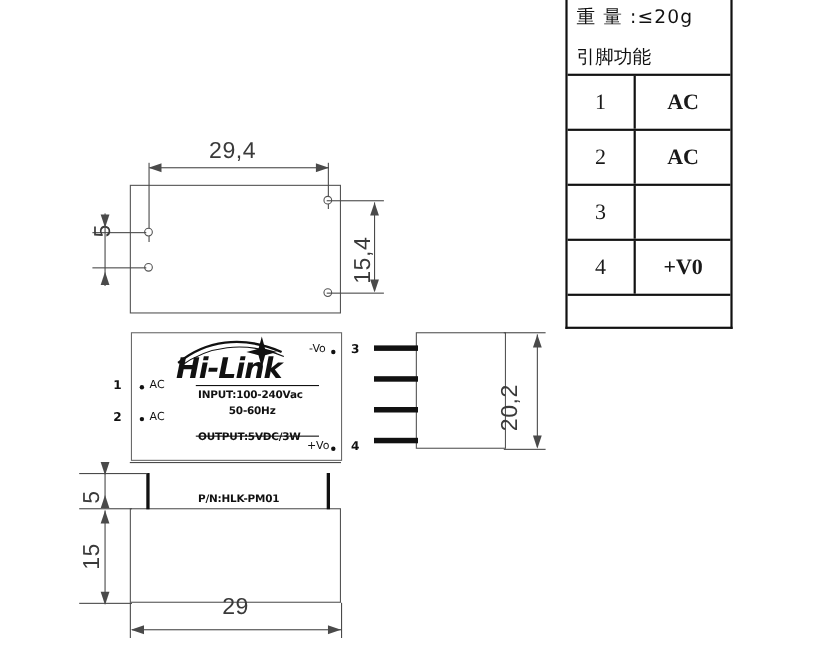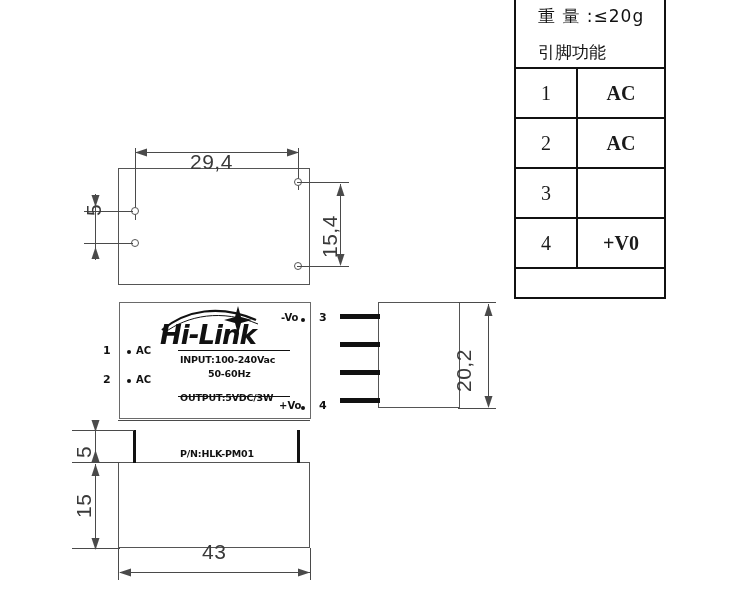--- a/index.html
+++ b/index.html
@@ -33,21 +33,21 @@
     box-sizing: border-box;
   }
   #pin-table .trow:last-child { border-bottom: none; }
   .hdr-cell {
     width: 100%;
     height: 33px;
     line-height: 33px;
     font-family: "DejaVu Sans", "Liberation Sans", sans-serif;
     font-size: 17px;
     color: #111;
-    padding-left: 22px;
+    padding-left: 8px;
     box-sizing: border-box;
     white-space: nowrap;
   }
   .hdr-cell.weight {
     border-bottom: none;
     letter-spacing: 1px;
   }
   .hdr-row-weight { border-bottom: none !important; height: 36px; }
   .hdr-row-func { height: 33px; }
   .body-row { height: 50px; }
@@ -116,21 +116,21 @@
     border-radius: 50%;
   }
   .pin-num {
     font-family: "DejaVu Sans", "Liberation Sans", sans-serif;
     font-weight: bold;
     font-size: 11px;
     color: #111;
   }
   .pin-lbl {
     font-family: "DejaVu Sans", "Liberation Sans", sans-serif;
-    font-weight: bold;
+    font-weight: normal;
     font-size: 10px;
     color: #111;
     white-space: nowrap;
   }
   .spec-line {
     font-family: "DejaVu Sans", "Liberation Sans", sans-serif;
     font-weight: bold;
     font-size: 9.5px;
     color: #111;
     white-space: nowrap;
@@ -187,21 +187,21 @@
   <div class="trow last-blank">
     <div class="c-num"></div>
     <div class="c-fn"></div>
   </div>
 </div>
 
 <div class="abs" style="left:0;top:0;width:400px;height:300px;">
 
   <div class="abs rect-outline" style="left:118px; top:168px; width:192px; height:117px;"></div>
 
-  <div class="abs dimtext" style="left:190px; top:126px;margin-top:24px;">29,4</div>
+  <div class="abs dimtext" style="left:190px; top:126px;">29,4</div>
   <div class="abs hline" style="left:136px; top:152px; width:163px;"></div>
 
   <svg class="abs" style="left:135px;top:147px;" width="12" height="11">
     <polygon points="0,5.5 12,1.5 12,9.5" fill="#4a4a4a"></polygon>
   </svg>
   <svg class="abs" style="left:287px;top:147px;" width="12" height="11">
     <polygon points="12,5.5 0,1.5 0,9.5" fill="#4a4a4a"></polygon>
   </svg>
 
   <div class="abs vline" style="left:135px; top:148px; height:72px;"></div>
@@ -321,21 +321,21 @@
   <div class="abs vline" style="left:95px; top:44px; height:84px;"></div>
   <svg class="abs" style="left:90px;top:44px;" width="11" height="13">
     <polygon points="5.5,0 1.5,12 9.5,12" fill="#4a4a4a"></polygon>
   </svg>
   <svg class="abs" style="left:90px;top:117px;" width="11" height="13">
     <polygon points="5.5,13 1.5,1 9.5,1" fill="#4a4a4a"></polygon>
   </svg>
 
   <div class="abs vline" style="left:118px; top:128px; height:32px;"></div>
   <div class="abs vline" style="left:310px; top:128px; height:32px;"></div>
-  <div class="abs dimtext" style="left:202px; top:120px;">43</div>
+  <div class="abs dimtext" style="left:202px; top:120px;">29</div>
   <div class="abs hline" style="left:120px; top:152px; width:190px;"></div>
   <svg class="abs" style="left:119px;top:147px;" width="12" height="11">
     <polygon points="0,5.5 12,1.5 12,9.5" fill="#4a4a4a"></polygon>
   </svg>
   <svg class="abs" style="left:298px;top:147px;" width="12" height="11">
     <polygon points="12,5.5 0,1.5 0,9.5" fill="#4a4a4a"></polygon>
   </svg>
 </div>
 
 </body></html>

